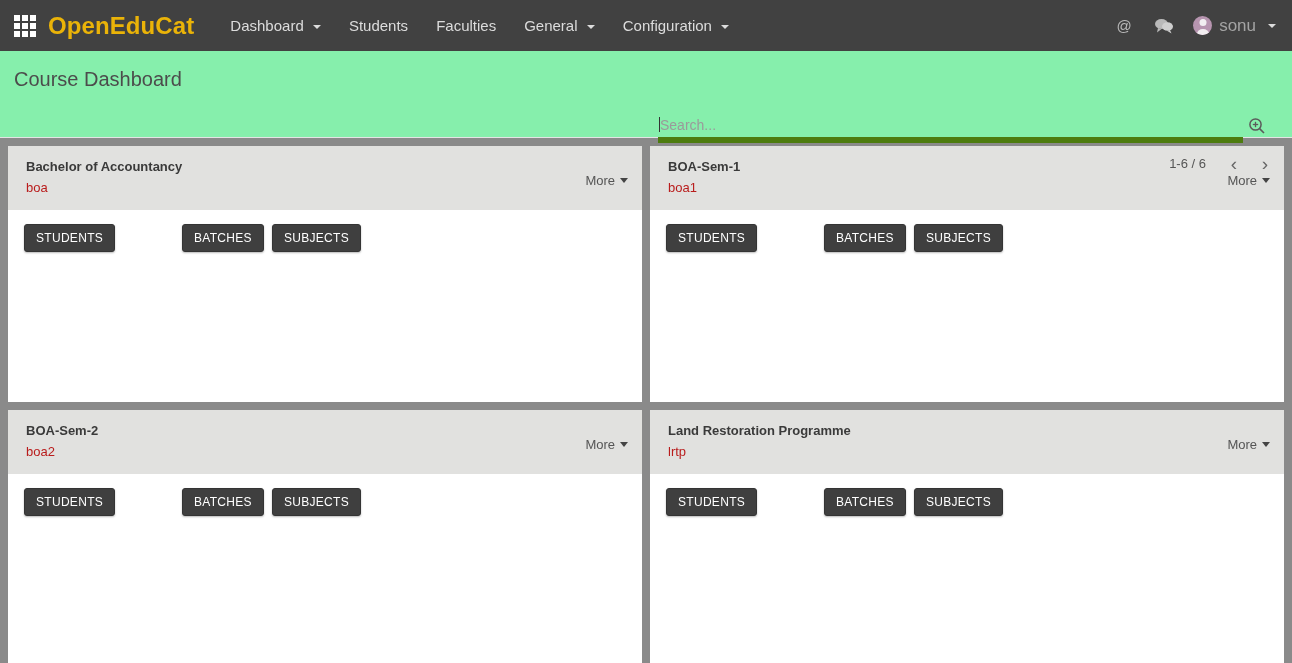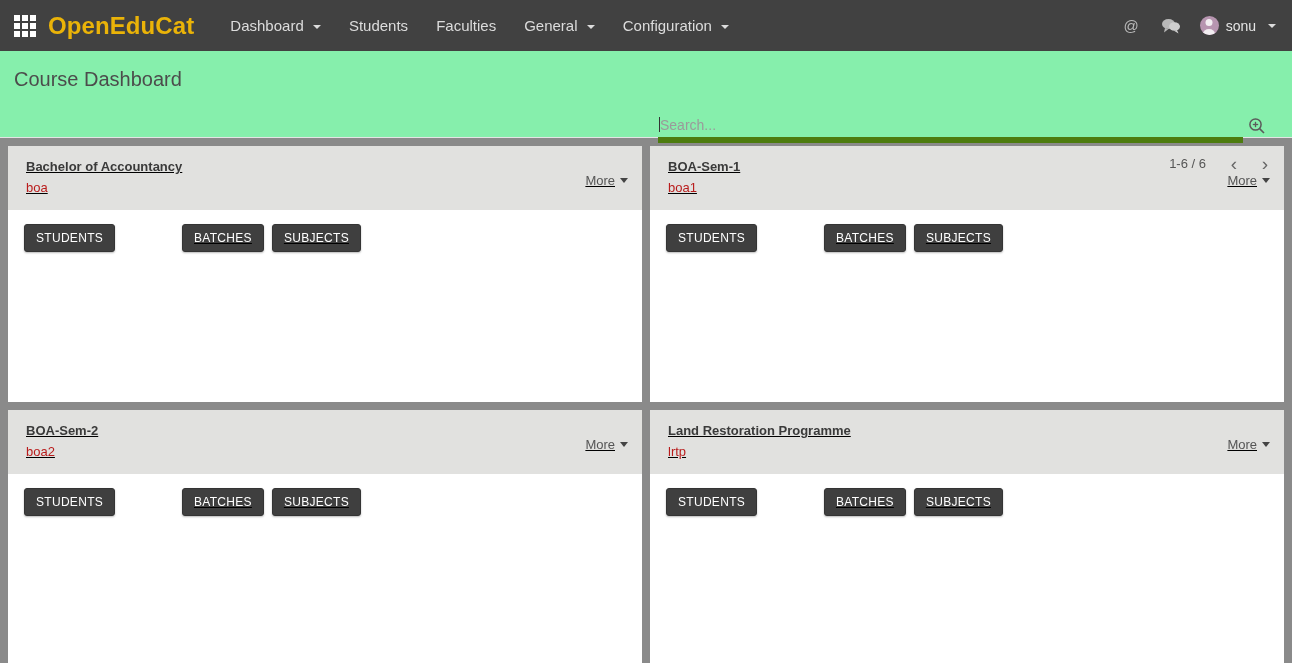--- a/index.html
+++ b/index.html
@@ -103,21 +103,21 @@
   }
   .avatar::after {
     content: "";
     position: absolute;
     bottom: -4px; left: 50%;
     transform: translateX(-50%);
     width: 12px; height: 10px;
     border-radius: 50% 50% 0 0;
     background: #f2eef1;
   }
-  .user-name { color: #e5e5e5; font-size: 14px; white-space: nowrap; }
+  .user-name { color: #a3a3a3; font-size: 17px; white-space: nowrap; }
 
   
   .control-panel {
     background: #86efac;
     border-bottom: 1px solid #e4e4e4;
     padding: 0 14px;
     height: 87px;
     position: relative;
   }
   .cp-row1 {
@@ -189,21 +189,20 @@
     cursor: pointer;
     user-select: none;
   }
 
   
   .board {
     background: #8a8a8a;
     padding: 8px 0 0 0;
     height: calc(663px - 51px - 87px);
     overflow: hidden;
-    text-decoration: underline;
   }
   .kanban-row {
     display: flex;
     gap: 8px;
     padding: 0 8px;
     margin-bottom: 8px;
   }
   .card {
     background: #ffffff;
     width: 634px;

